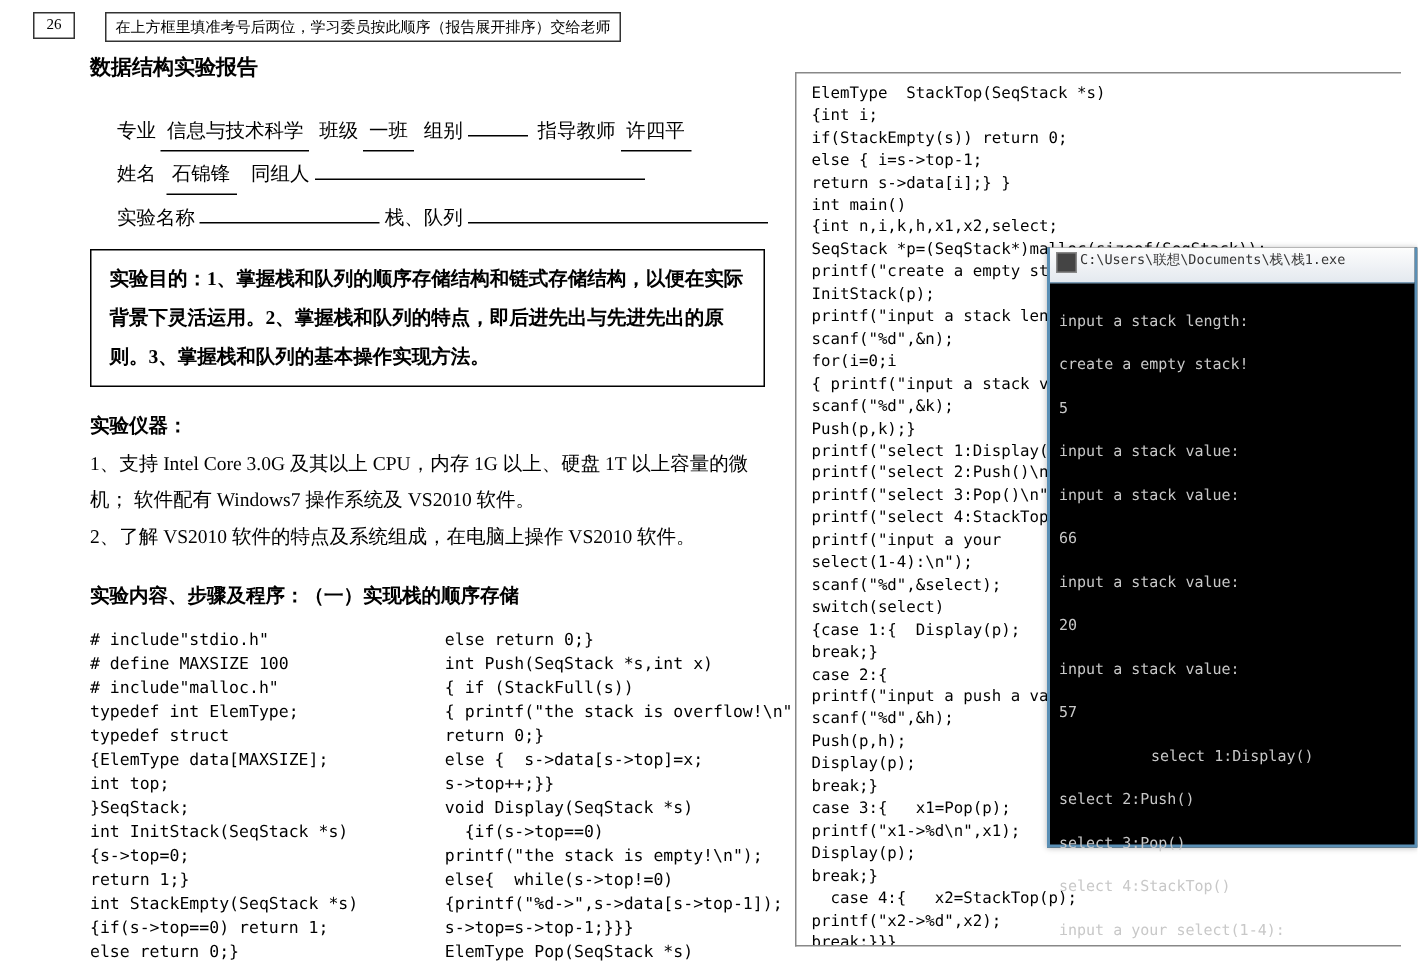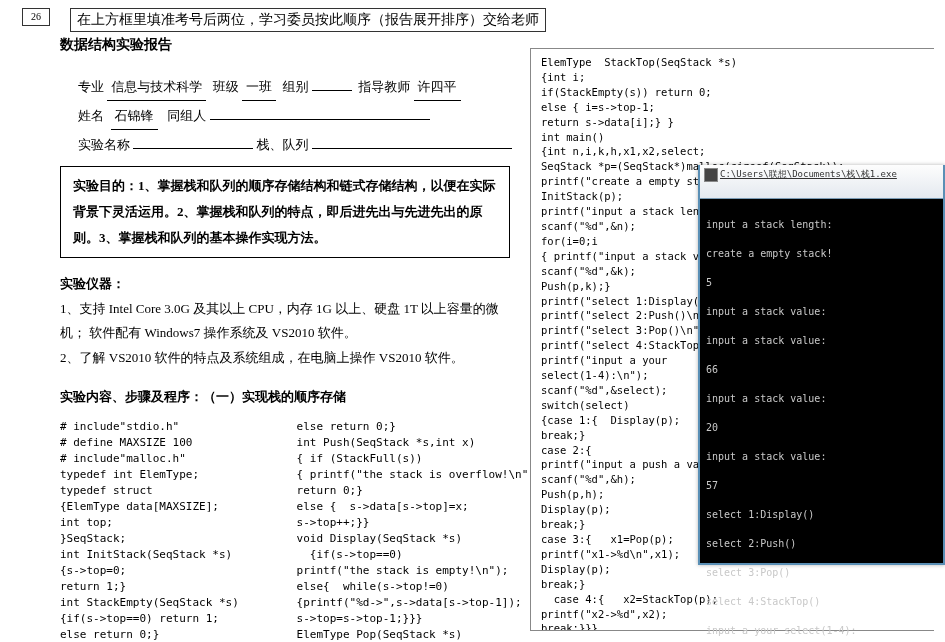--- a/index.html
+++ b/index.html
@@ -18,21 +18,21 @@
     border: 1px solid #333;
     font-size: 10px;
     text-align: center;
     line-height: 16px;
   }
   .top-note {
     position: absolute;
     left: 70px; top: 8px;
     border: 1px solid #333;
     padding: 2px 6px;
-    font-size: 14px;
+    font-size: 10px;
   }
   .left-col {
     position: absolute;
     left: 60px; top: 36px;
     width: 450px;
   }
   .title {
     font-size: 14px;
     font-weight: bold;
     font-family: "SimSun", serif;
@@ -103,27 +103,26 @@
     border-top: none;
     color: #c8c8c8;
     font-family: "Consolas", monospace;
     font-size: 10px;
     line-height: 1.45;
     box-shadow: 0 0 4px rgba(0,0,0,0.3);
   }
   .console-title {
     background: linear-gradient(#fdfdfd,#e4e9ef);
     color: #333;
-    height: 34px;
+    height: 24px;
     font-size: 9px;
     line-height: 18px;
     padding-left: 20px;
     border-bottom: 1px solid #7a9bb5;
     position: relative;
-    text-decoration: underline;
   }
   .console-title::before {
     content: "";
     position: absolute; left: 4px; top: 3px;
     width: 12px; height: 12px;
     background: #444;
     border: 1px solid #888;
   }
   .console-body {
     padding: 4px 6px;
@@ -259,21 +258,21 @@
 <span style="display: block;">input a stack length:</span>
 <span style="display: block;">create a empty stack!</span>
 <span style="display: block;">5</span>
 <span style="display: block;">input a stack value:</span>
 <span style="display: block;">input a stack value:</span>
 <span style="display: block;">66</span>
 <span style="display: block;">input a stack value:</span>
 <span style="display: block;">20</span>
 <span style="display: block;">input a stack value:</span>
 <span style="display: block;">57</span>
-<span style="display: block;">select 1:Display()</span>
+<span style="display: block; text-align: center;">select 1:Display()</span>
 <span style="display: block;">select 2:Push()</span>
 <span style="display: block;">select 3:Pop()</span>
 <span style="display: block;">select 4:StackTop()</span>
 <span style="display: block;">input a your select(1-4):</span>
 
 
 
 
 
 

